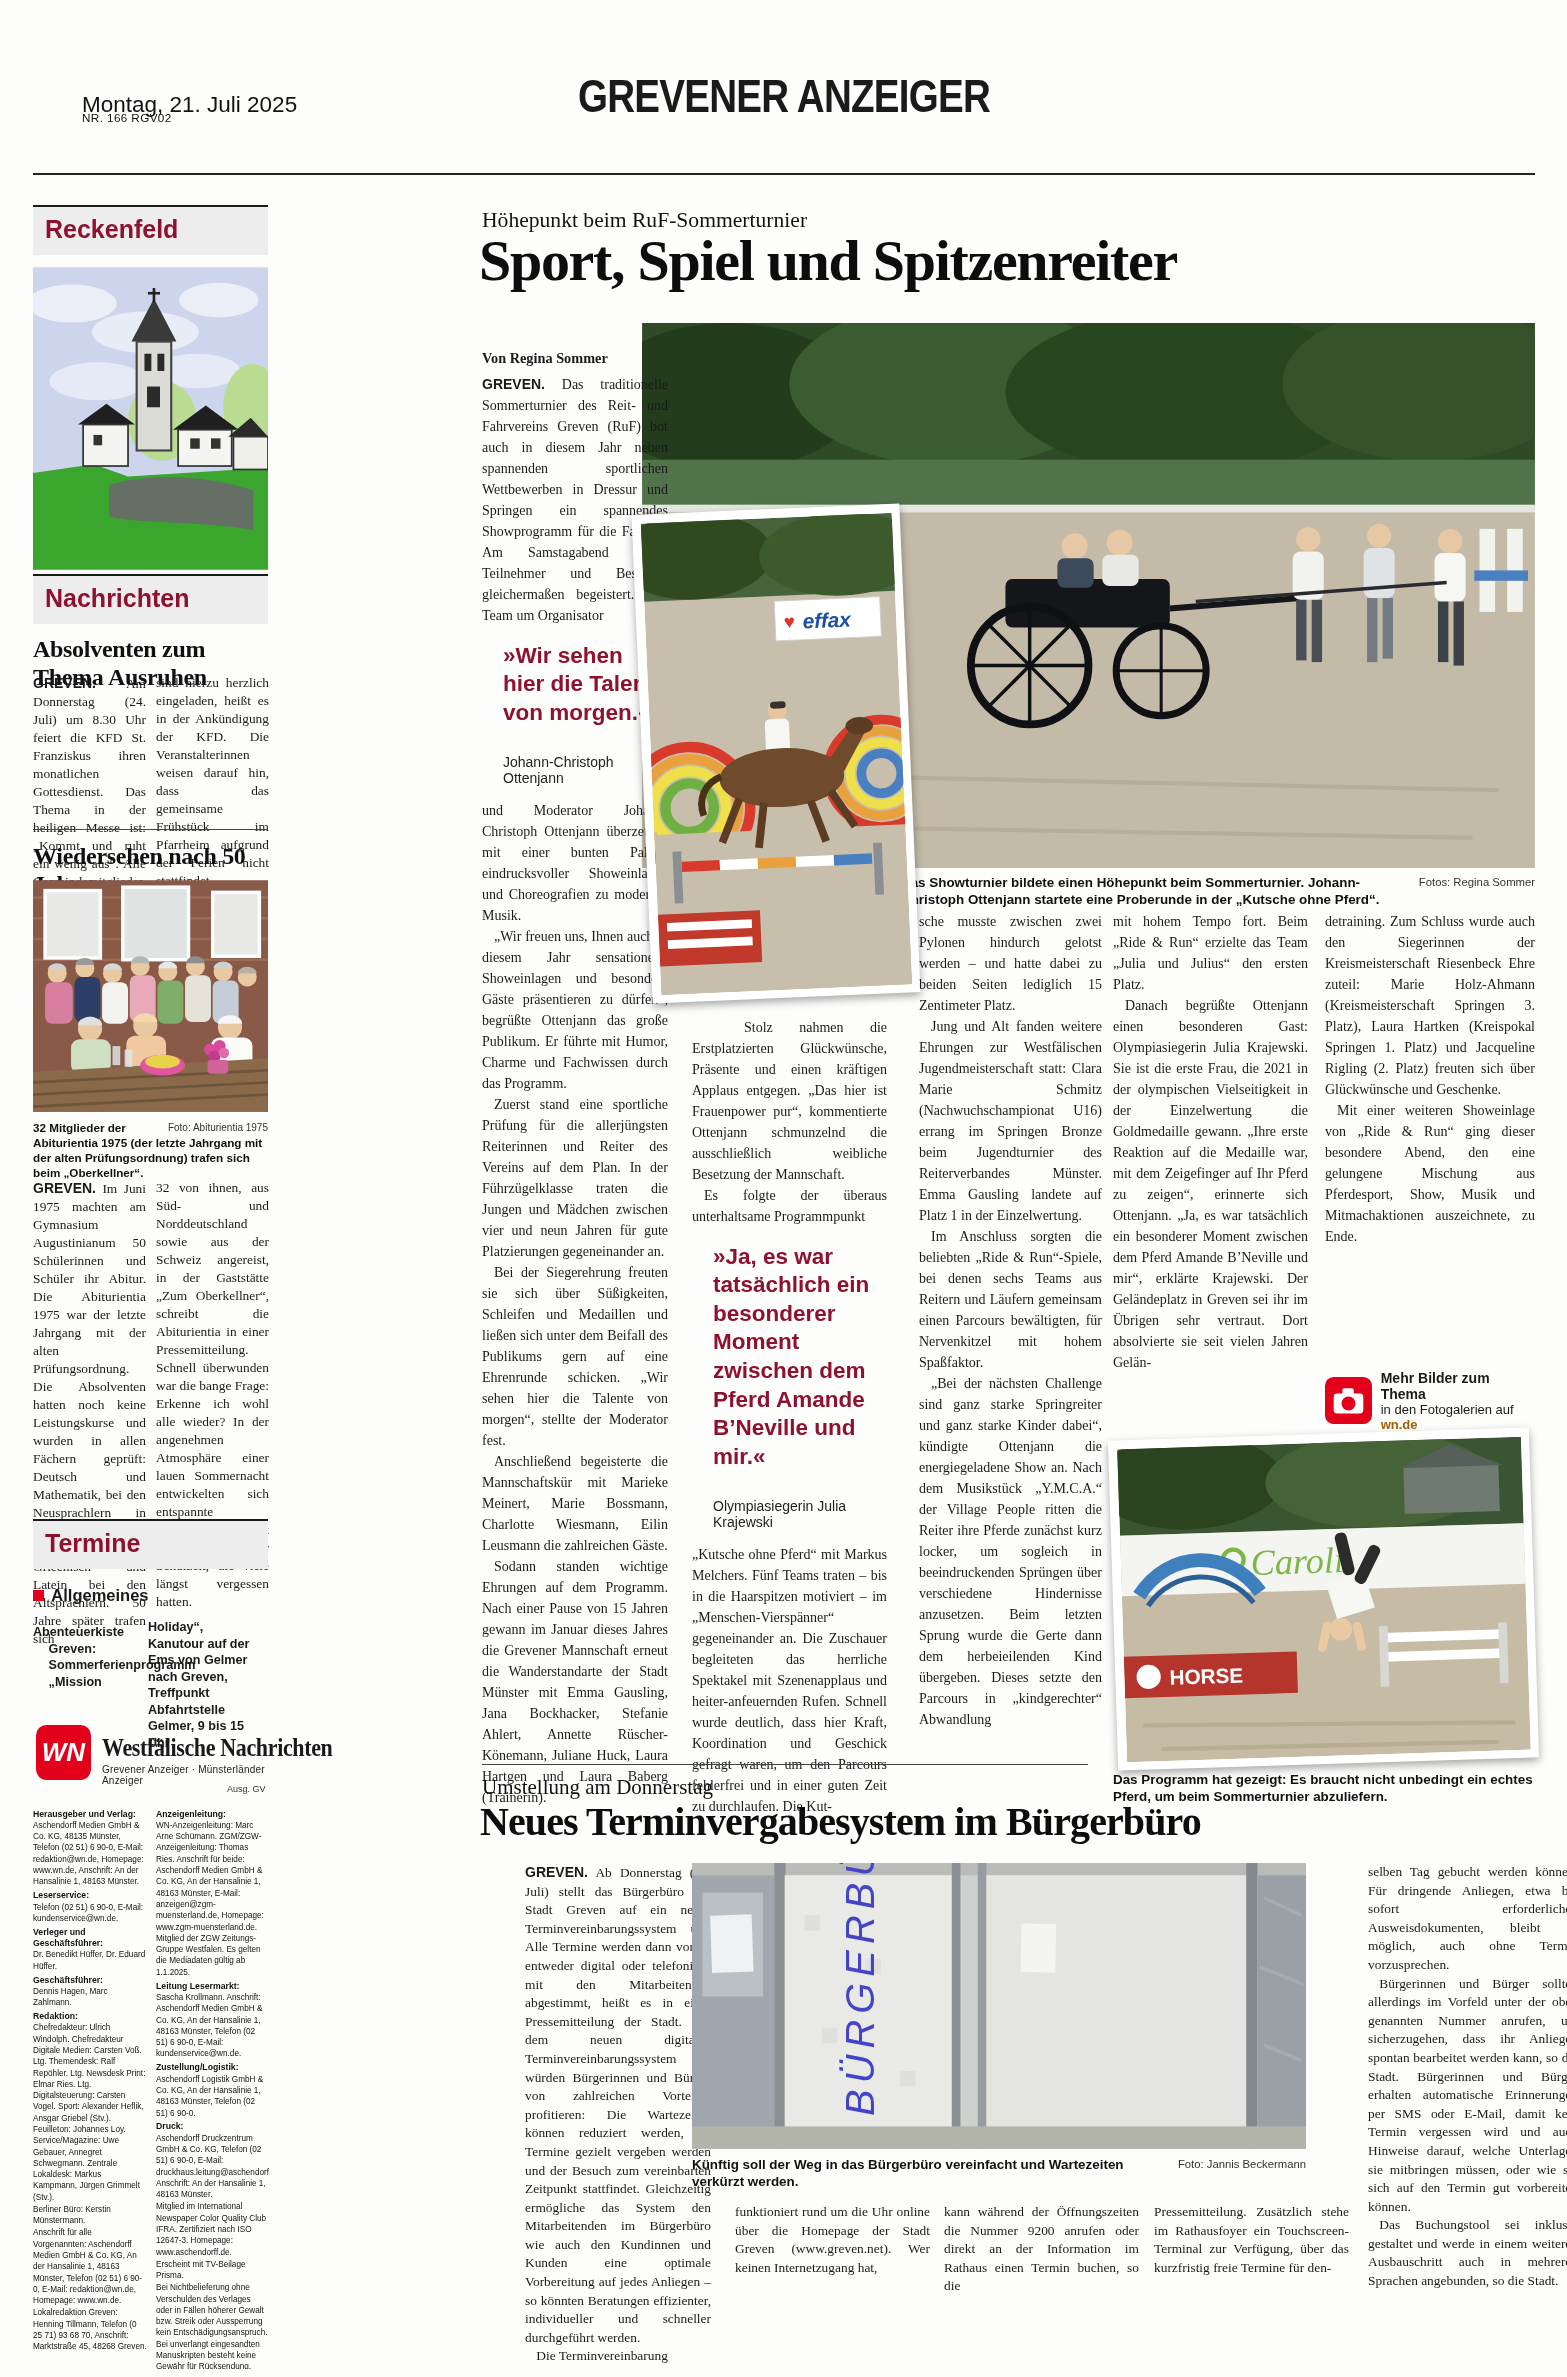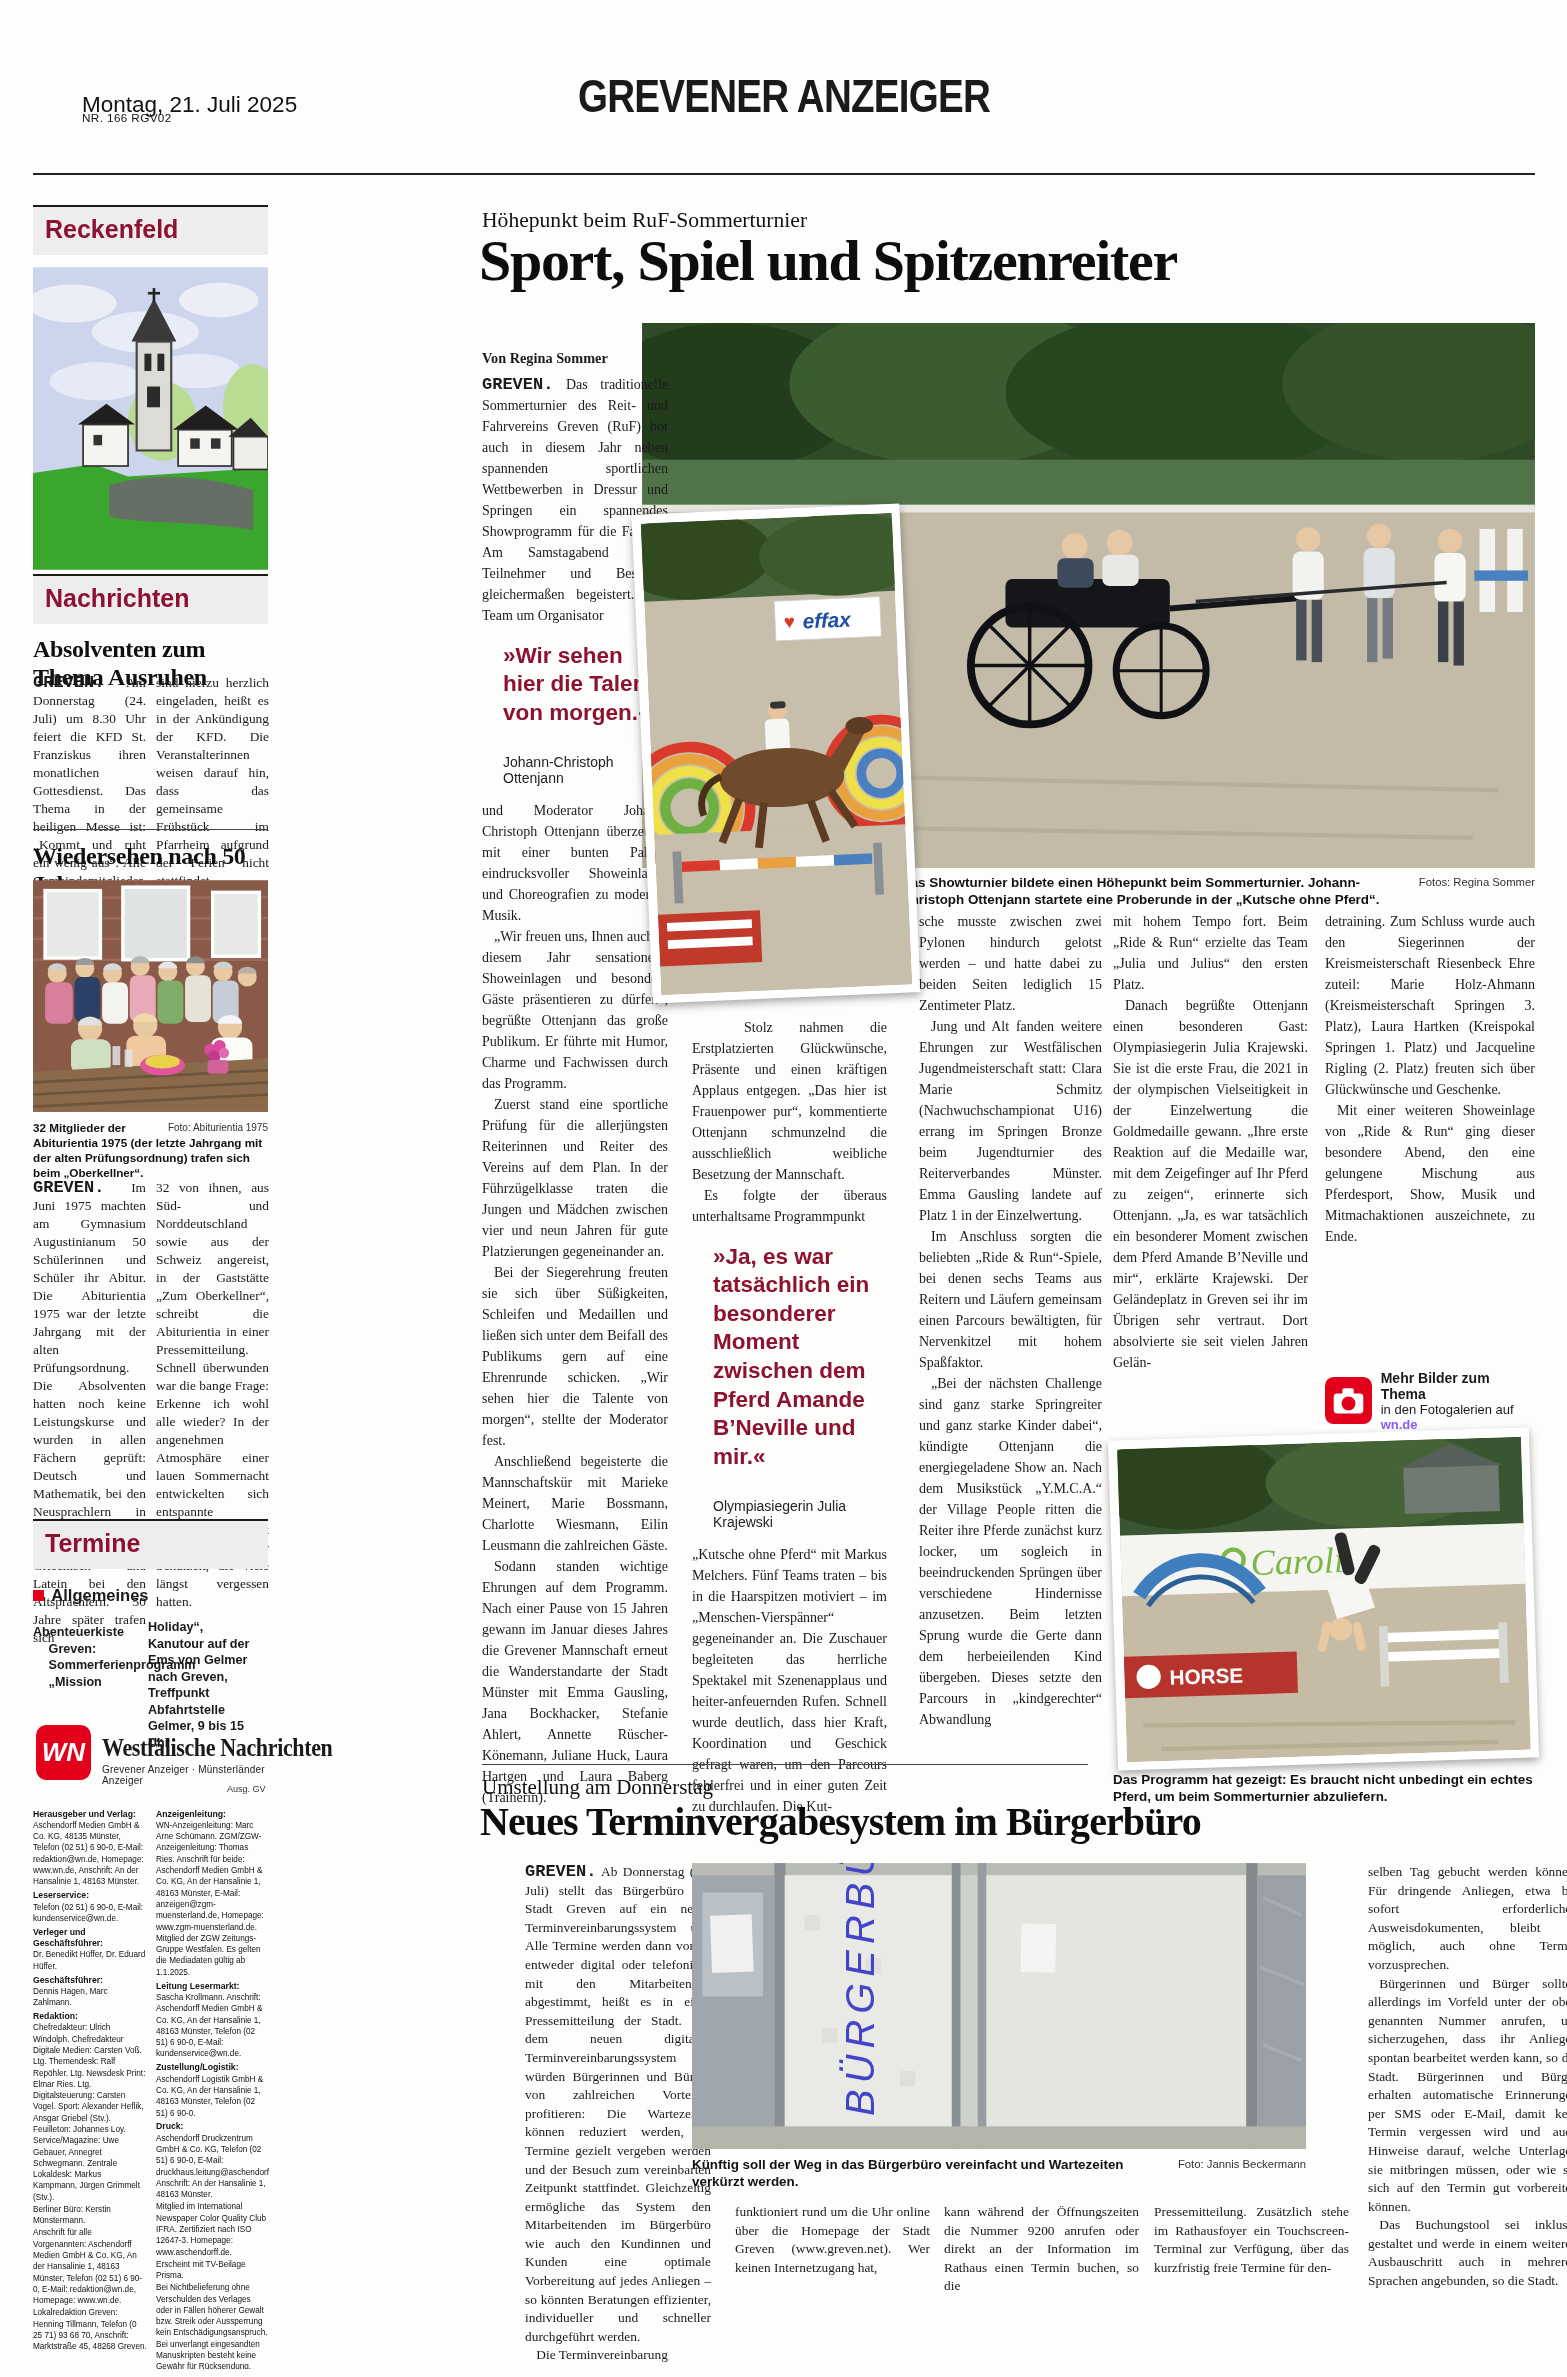--- a/index.html
+++ b/index.html
@@ -16,21 +16,21 @@
             transform:scaleX(.82);transform-origin:center;text-align:center;width:100%;}
 
   
   .secbar{background:#ededed;border-top:2.6px solid #1a1a1a;width:235px;padding:7.8px 12px 11.3px 12px;box-sizing:border-box;}
   .secbar span{font:bold 25px "Liberation Sans",sans-serif;color:#8e1230;}
 
   
   .rail-h{font:bold 24px/28px "Liberation Serif",serif;letter-spacing:-0.3px;color:#111;}
   .body{font-size:13.4px;line-height:18px;text-align:justify;hyphens:auto;-webkit-hyphens:auto;}
   .body p{margin:0;}
-  .lead{font-family:Liberation Mono, monospace;font-weight:bold;font-size:17px;}
+  .lead{font-family:Liberation Sans, sans-serif;font-weight:bold;font-size:14px;}
 
   
   .kicker{font:21.6px "Liberation Serif",serif;color:#111;}
   .headline{font:bold 58px/57px "Liberation Serif",serif;letter-spacing:-1.3px;color:#0d0d0d;}
   .headline2{font:bold 40px/42px "Liberation Serif",serif;letter-spacing:-0.9px;color:#0d0d0d;}
   .byline{font:bold 14.3px "Liberation Serif",serif;}
   .mbody{font-size:14px;line-height:21px;text-align:justify;hyphens:auto;-webkit-hyphens:auto;}
   .mbody p{margin:0;}
   .mbody p.ind{text-indent:12px;}
   .mbody2{font-size:13.4px;line-height:18.6px;text-align:justify;hyphens:auto;margin-left:43px;-webkit-hyphens:auto;}
@@ -60,21 +60,21 @@
   .wn-brand{font:bold 25px/26px "Liberation Serif",serif;letter-spacing:-0.4px;transform:scaleX(.88);transform-origin:left;white-space:nowrap;}
   .wn-sub{font:10px "Liberation Sans",sans-serif;letter-spacing:0.2px;color:#222;}
   .wn-ed{font:9px "Liberation Sans",sans-serif;color:#333;}
   .imp{font:8.2px/11.3px "Liberation Sans",sans-serif;color:#111;text-align:left;}
   .imp-h{font-weight:bold;font-size:8.7px;margin-top:2.6px;}
   .imp-t{margin-bottom:0.9px;}
 
   
   .promo-l1{font:bold 14px "Liberation Sans",sans-serif;}
   .promo-l2{font:13px "Liberation Sans",sans-serif;}
-  .promo-link{font:bold 13px "Liberation Sans",sans-serif;color:#8b5cf6;}
+  .promo-link{font:bold 13px "Liberation Sans",sans-serif;color:#a16207;}
 </style>
 </head>
 <body>
 
 <div class="abs date" style="left:82px;top:92px;">Montag, 21. Juli 2025</div>
 <div class="abs issue" style="left:82px;top:111px;">NR. 166 RGV02</div>
 <div class="abs masthead" style="left:0;top:68px;">GREVENER ANZEIGER</div>
 <div class="abs rule" style="left:33px;top:173px;width:1502px;"></div>
 
 <div class="abs secbar" style="left:33px;top:205px;">

